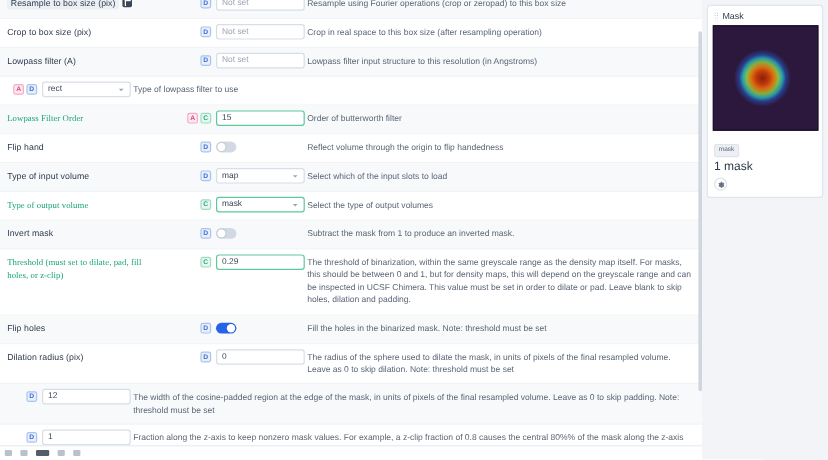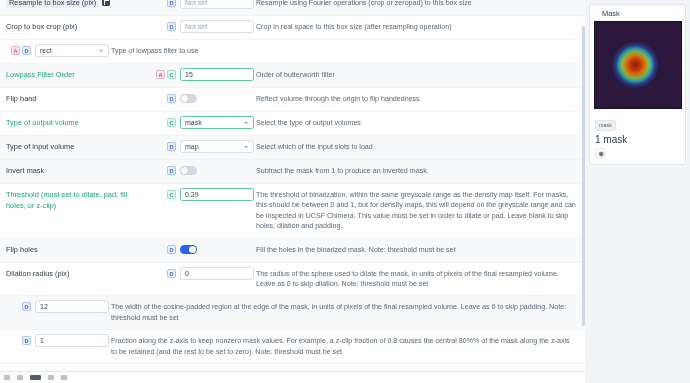--- a/index.html
+++ b/index.html
@@ -40,21 +40,21 @@
 
   .cell-label {
     width: 145px;
     flex: 0 0 145px;
     padding: 6px 8px 6px 6px;
     font-size: 7.3px;
     line-height: 10.5px;
     color: #2d3a4b;
     letter-spacing: 0.05px;
   }
-  .cell-label.green { color: #17a673; }
+  .cell-label.green { color: #17a673; font-family: Liberation Serif, serif; }
 
   .cell-badges {
     width: 31px;
     flex: 0 0 31px;
     padding-top: 6px;
     display: flex;
     gap: 2px;
     justify-content: flex-end;
     align-items: flex-start;
   }
@@ -279,28 +279,38 @@
           <div class="cell-label"><span class="rowhl">Resample to box size (pix)</span><span class="chipicon"></span></div>
           <div class="cell-badges">
             <span class="badge b-d">D</span>
           </div>
           <div class="cell-control">
             <div class="txtbox placeholder">Not set</div>
           </div>
           <div class="cell-desc">Resample using Fourier operations (crop or zeropad) to this box size</div>
         </div>
         <div class="prow">
-          <div class="cell-label">Crop to box crop (pix)</div>
+          <div class="cell-label">Crop to box size (pix)</div>
           <div class="cell-badges">
             <span class="badge b-d">D</span>
           </div>
           <div class="cell-control">
             <div class="txtbox placeholder">Not set</div>
           </div>
           <div class="cell-desc">Crop in real space to this box size (after resampling operation)</div>
+        </div>
+        <div class="prow alt">
+          <div class="cell-label">Lowpass filter (A)</div>
+          <div class="cell-badges">
+            <span class="badge b-d">D</span>
+          </div>
+          <div class="cell-control">
+            <div class="txtbox placeholder">Not set</div>
+          </div>
+          <div class="cell-desc">Lowpass filter input structure to this resolution (in Angstroms)</div>
         </div>
         <div class="prow">
           <div class="cell-badges">
             <span class="badge b-a">A</span>
             <span class="badge b-d">D</span>
           </div>
           <div class="cell-control">
             <div class="selbox">
               <span>rect</span>
               <span class="chev"></span>
@@ -324,45 +334,45 @@
           <div class="cell-badges">
             <span class="badge b-d">D</span>
           </div>
           <div class="cell-control">
             <div class="toggle">
               <span class="knob"></span>
             </div>
           </div>
           <div class="cell-desc">Reflect volume through the origin to flip handedness</div>
         </div>
+        <div class="prow alt">
+          <div class="cell-label">Type of input volume</div>
+          <div class="cell-badges">
+            <span class="badge b-d">D</span>
+          </div>
+          <div class="cell-control">
+            <div class="selbox">
+              <span>map</span>
+              <span class="chev"></span>
+            </div>
+          </div>
+          <div class="cell-desc">Select which of the input slots to load</div>
+        </div>
         <div class="prow">
           <div class="cell-label green">Type of output volume</div>
           <div class="cell-badges">
             <span class="badge b-c">C</span>
           </div>
           <div class="cell-control">
             <div class="selbox green-border">
               <span>mask</span>
               <span class="chev"></span>
             </div>
           </div>
           <div class="cell-desc">Select the type of output volumes</div>
-        </div>
-        <div class="prow alt">
-          <div class="cell-label">Type of input volume</div>
-          <div class="cell-badges">
-            <span class="badge b-d">D</span>
-          </div>
-          <div class="cell-control">
-            <div class="selbox">
-              <span>map</span>
-              <span class="chev"></span>
-            </div>
-          </div>
-          <div class="cell-desc">Select which of the input slots to load</div>
         </div>
         <div class="prow alt">
           <div class="cell-label">Invert mask</div>
           <div class="cell-badges">
             <span class="badge b-d">D</span>
           </div>
           <div class="cell-control">
             <div class="toggle">
               <span class="knob"></span>
             </div>

